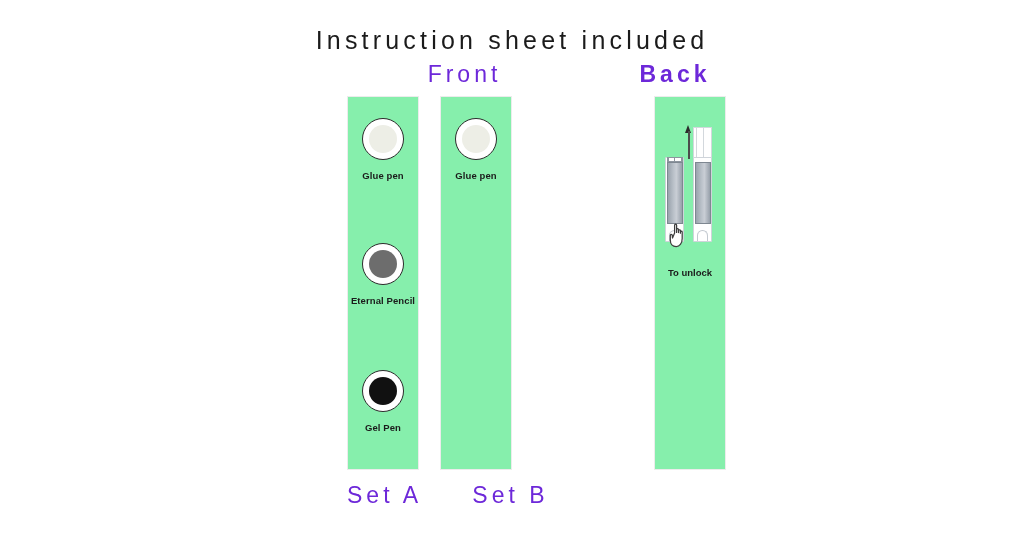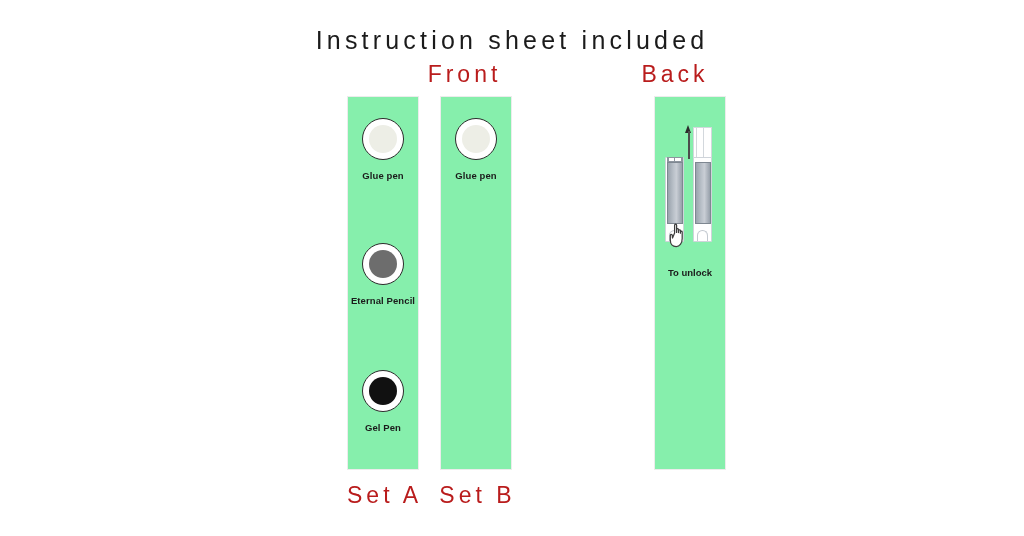--- a/index.html
+++ b/index.html
@@ -29,26 +29,26 @@
     letter-spacing: 4.2px;
     color: #1b1b1b;
     white-space: nowrap;
   }
   .subhead {
     position: absolute;
     top: 61px;
     font-size: 23px;
     font-weight: 400;
     letter-spacing: 4px;
-    color: #b91c1c;
+    color: #6d28d9;
     white-space: nowrap;
     text-align: center;
   }
   .subhead-front { left: 322px; width: 285px; }
-  .subhead-back  { left: 560px; width: 230px; }
+  .subhead-back  { left: 560px; width: 230px; font-weight: bold; }
 
   
   .card {
     position: absolute;
     background: #86efac;
     border: 1px solid #ececec;
     box-sizing: border-box;
   }
   #card-set-a { left: 347px; top: 96px; width: 72px;  height: 374px; }
   #card-set-b { left: 440px; top: 96px; width: 72px;  height: 374px; }
@@ -305,13 +305,13 @@
       </div>
 
     </div>
     <div class="diagram-label">To unlock</div>
   </div>
 
 
 </div>
 
 <div class="subhead" style="top:482px; left:322px; width:125px;">Set A</div>
-<div class="subhead" style="top:482px; left:415px; width:125px;">Set B</div>
+<div class="subhead" style="top:482px; left:415px; width:125px;padding-left:33px;">Set B</div>
 
 </body></html>

